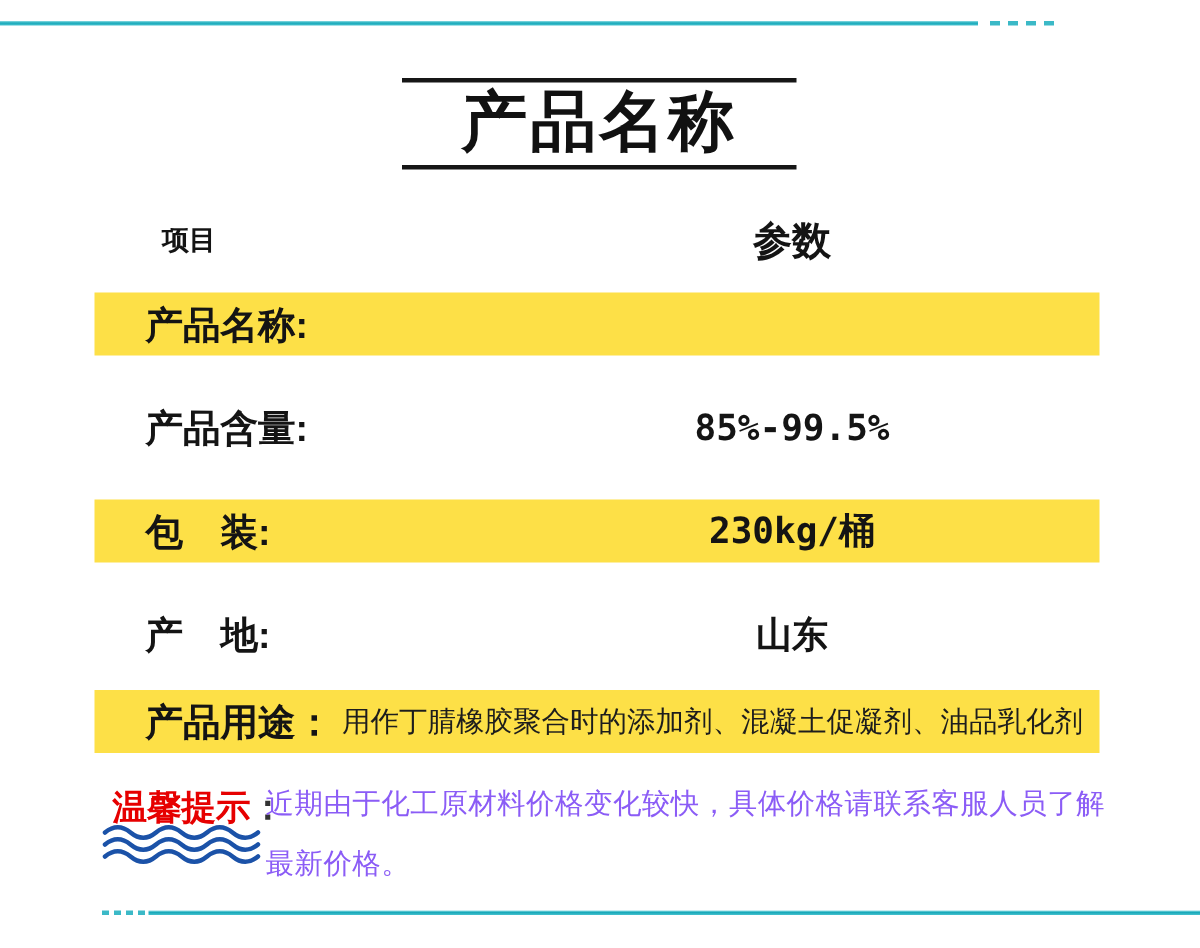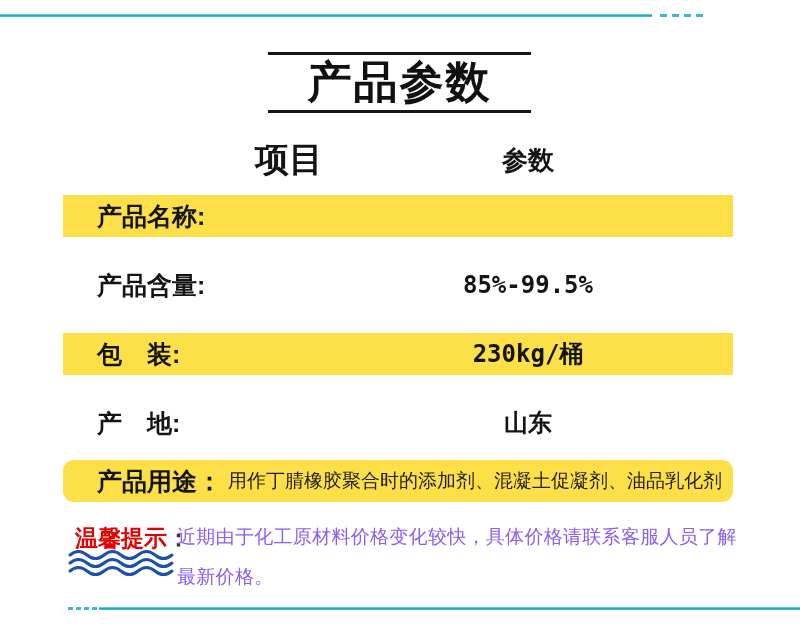--- a/index.html
+++ b/index.html
@@ -20,24 +20,24 @@
     border-top:3px solid #161616;border-bottom:3px solid #161616;padding:4px 0 5px;
   }
   .title-box h1{margin:0;font-size:44px;line-height:46px;font-weight:bold;letter-spacing:2px;color:#111;}
   
   .table{position:absolute;top:139px;left:63px;width:670px;}
   .trow{height:42px;display:flex;align-items:center;box-sizing:border-box;}
   .gray{background:#fde047;}
   .label-cell{width:260px;box-sizing:border-box;padding-left:34px;font-weight:bold;font-size:25px;white-space:pre;}
   .value-cell{flex:1;text-align:center;font-weight:bold;font-size:24px;
     font-family:"DejaVu Sans Mono","Liberation Sans",monospace,sans-serif;}
-  .thead .label-cell{padding-left:45px;font-size:34px;font-family:"Liberation Sans",sans-serif;text-align:right;}
+  .thead .label-cell{padding-left:45px;font-size:18px;font-family:"Liberation Sans",sans-serif;}
   .thead .value-cell{font-size:26px;font-family:"Liberation Sans",sans-serif;}
   .mt14{margin-top:14px;}.mt23{margin-top:27px;}.mt16{margin-top:16px;}
-  .usage-row{padding-left:34px;border-radius:11px;}
+  .usage-row{padding-left:34px;}
   .usage-label{font-weight:bold;font-size:25px;white-space:pre;}
   .usage-text{font-size:19px;padding-left:6px;white-space:nowrap;color:#1d1d1d;}
   
   .notice-label{position:absolute;left:75px;top:523px;font-size:23px;font-weight:bold;white-space:nowrap;}
   .notice-label .red{color:#e60000;}
   .notice-label .colon{color:#333;}
   .waves{position:absolute;left:68px;top:549px;}
   .notice-text{
     position:absolute;left:177px;top:517px;width:566px;
     font-size:19px;line-height:40px;letter-spacing:0.3px;color:#8b5cf6;
@@ -45,21 +45,21 @@
 </style>
 </head>
 <body>
 
 <div class="page">
 
   <div class="teal-solid top-solid"></div>
   <div class="teal-dashes top-dashes"></div>
 
   <div class="title-box">
-    <h1>产品参数</h1>
+    <h1>产品名称</h1>
   </div>
 
   <div class="table">
 
     <div class="trow thead">
       <div class="label-cell">项目</div>
       <div class="value-cell">参数</div>
     </div>
 
     <div class="trow gray mt14">

